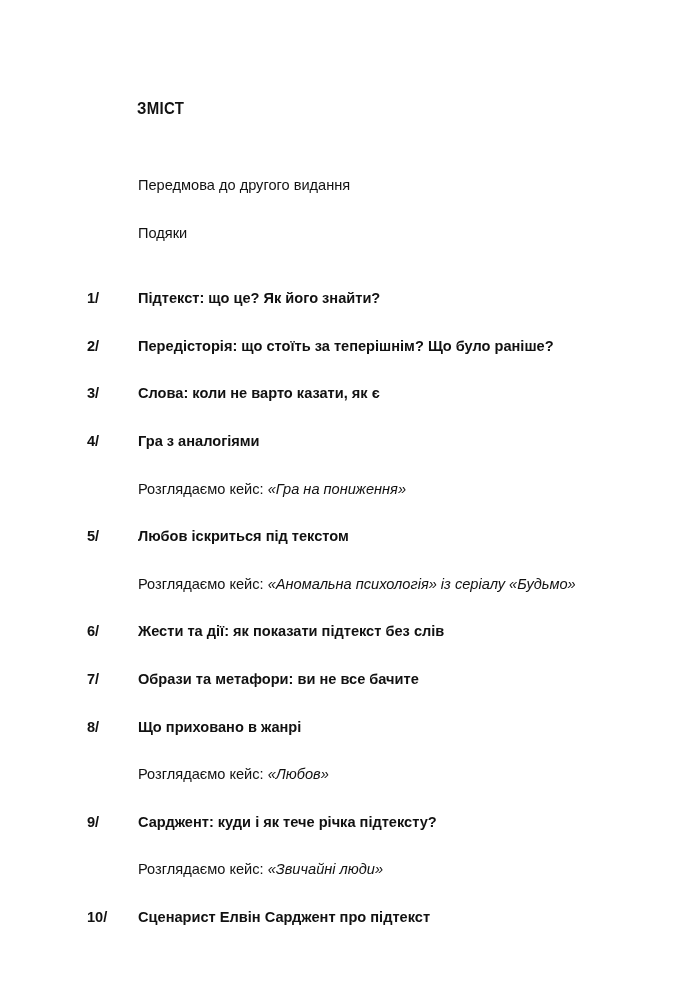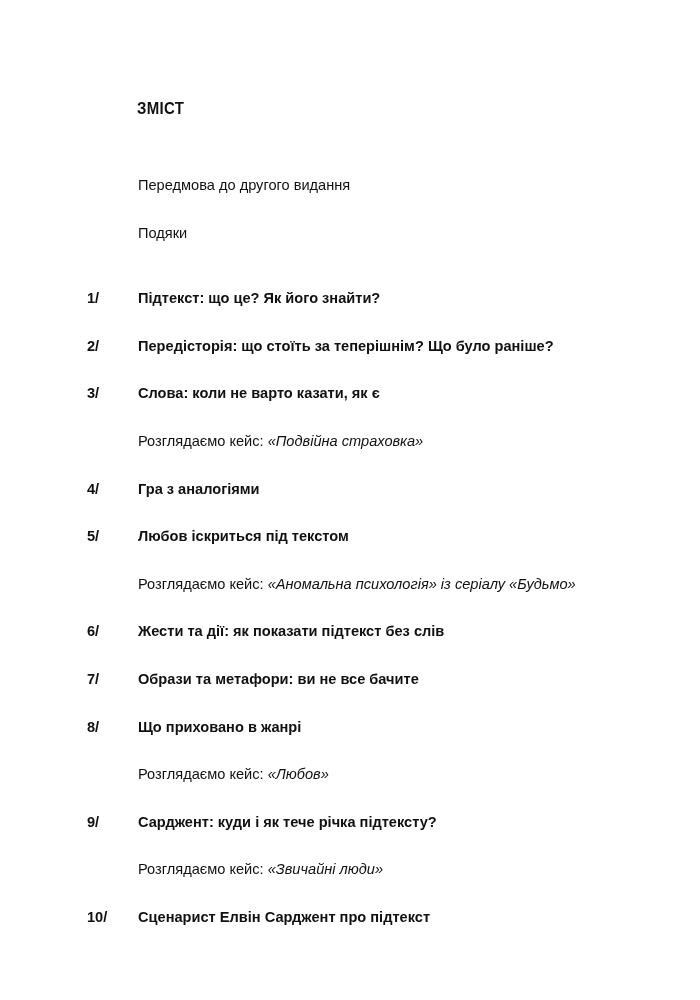--- a/index.html
+++ b/index.html
@@ -116,28 +116,28 @@
 
     <div class="entry chapter">
       <span class="num">2/</span>
       <span class="label">Передісторія: що стоїть за теперішнім? Що було раніше?</span>
     </div>
 
     <div class="entry chapter">
       <span class="num">3/</span>
       <span class="label">Слова: коли не варто казати, як є</span>
     </div>
-    <div class="entry case">
-      <span class="num"></span>
-      <span class="label"><span>Розглядаємо кейс: </span><span class="case-name">«Подвійна страховка»</span></span>
-    </div>
 
     <div class="entry chapter">
       <span class="num">4/</span>
       <span class="label">Гра з аналогіями</span>
+    </div>
+    <div class="entry case">
+      <span class="num"></span>
+      <span class="label"><span>Розглядаємо кейс: </span><span class="case-name">«Гра на пониження»</span></span>
     </div>
 
     <div class="entry chapter">
       <span class="num">5/</span>
       <span class="label">Любов іскриться під текстом</span>
     </div>
     <div class="entry case">
       <span class="num"></span>
       <span class="label"><span>Розглядаємо кейс: </span><span class="case-name">«Аномальна психологія» із серіалу «Будьмо»</span></span>
     </div>

